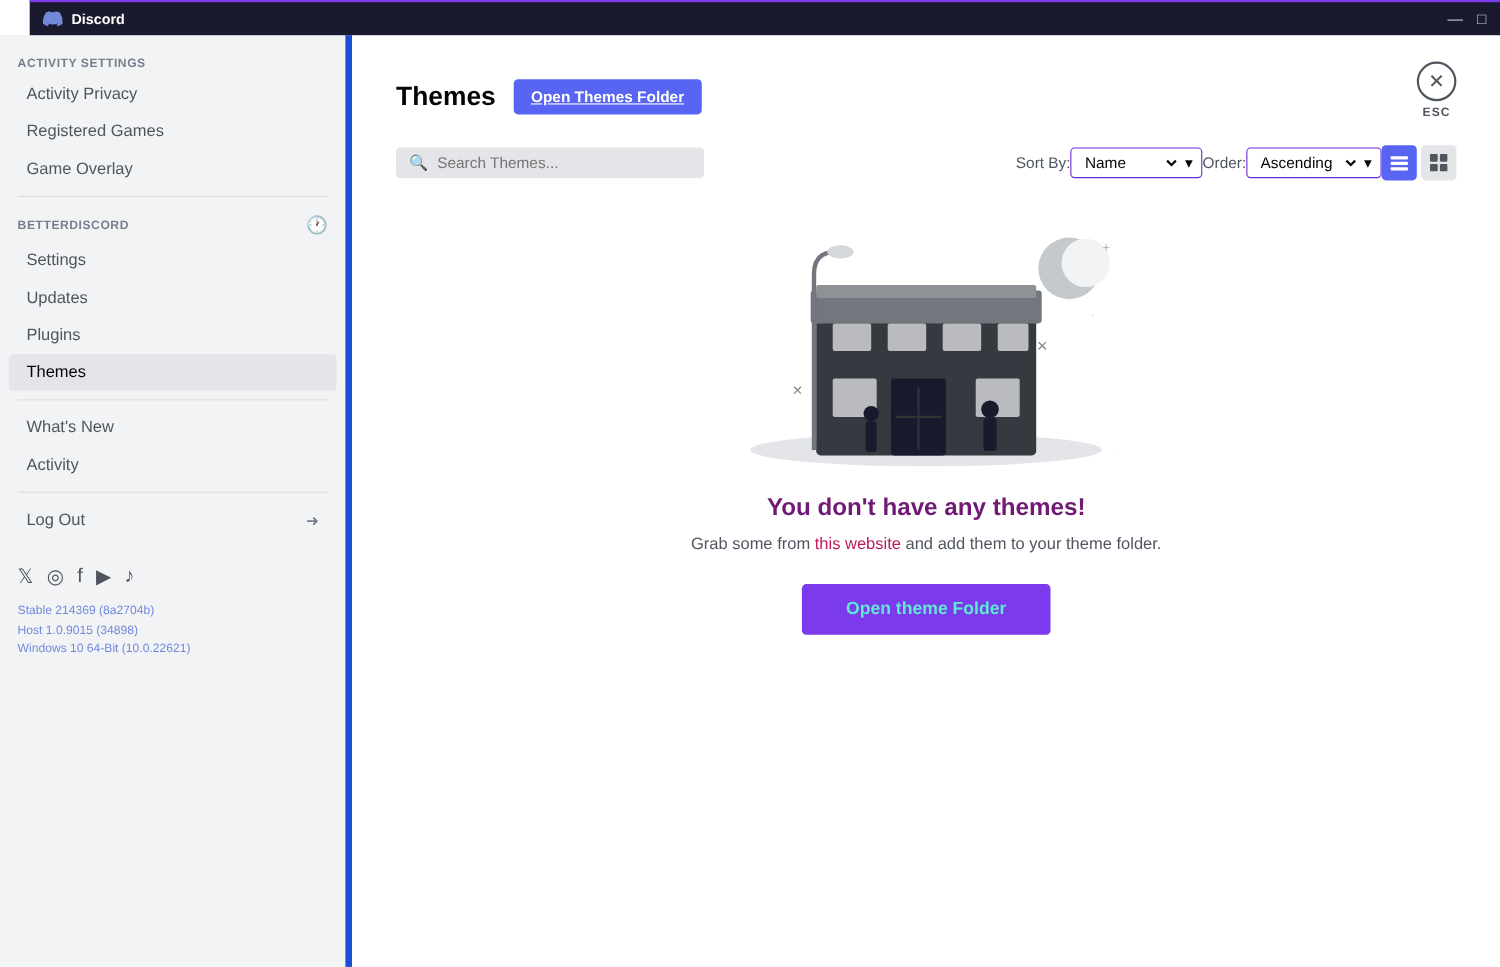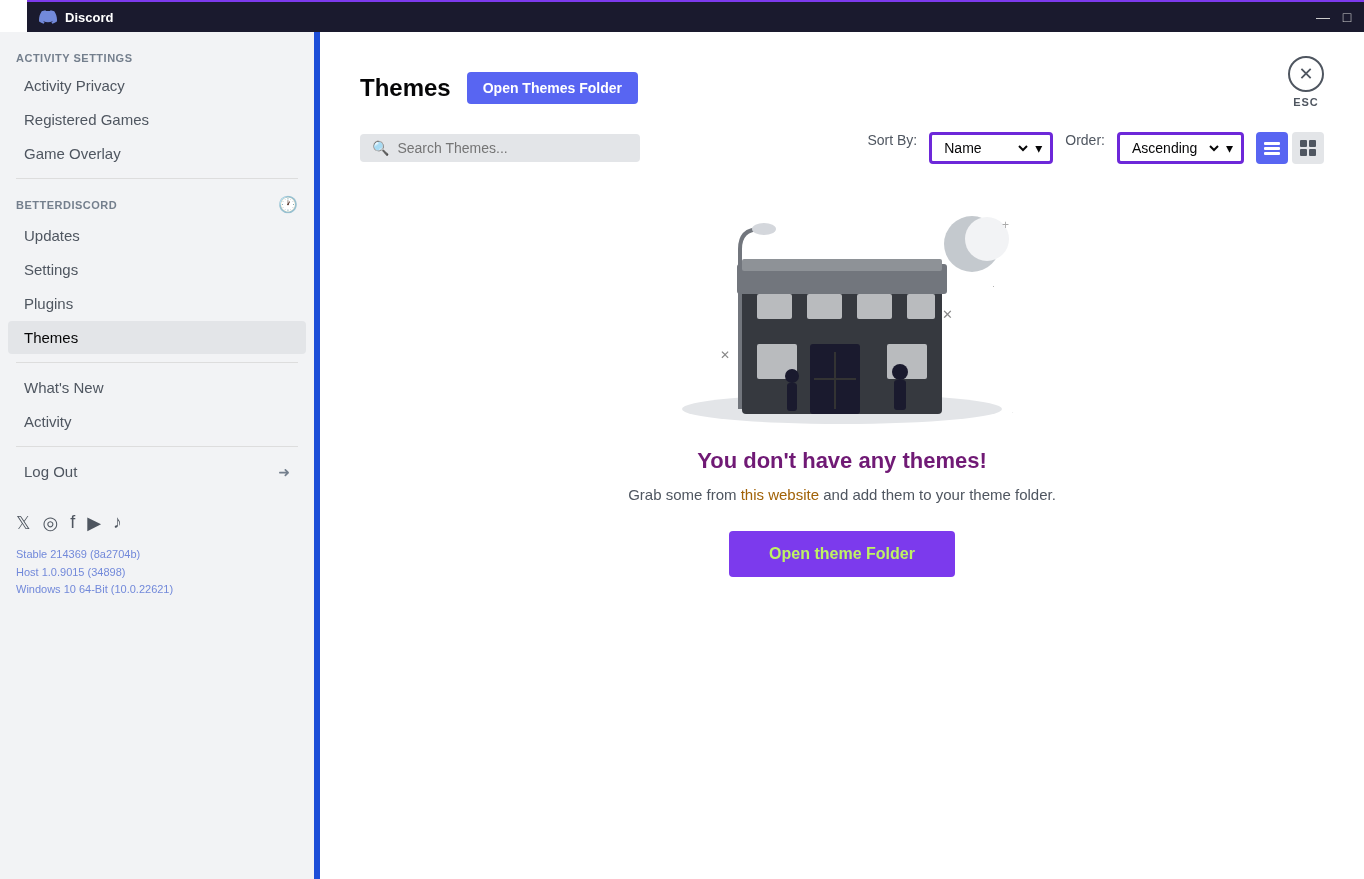--- a/index.html
+++ b/index.html
@@ -166,20 +166,21 @@
     }
     .open-folder-btn {
       background: #5865f2;
       color: #fff;
       border: none;
       padding: 8px 16px;
       border-radius: 4px;
       font-size: 14px;
       font-weight: 600;
       cursor: pointer;
+      text-decoration: underline;
     }
 
     
     .close-esc {
       position: absolute;
       top: 24px;
       right: 40px;
       display: flex;
       flex-direction: column;
       align-items: center;
@@ -226,33 +227,32 @@
       background: transparent;
       outline: none;
       font-size: 14px;
       color: #4f5660;
       width: 100%;
     }
     .search-icon { color: #72767d; font-size: 14px; }
 
     .sort-controls {
       display: flex;
-      align-items: flex-start;
-      gap: 12px;
+      align-items: center;
     }
     .sort-label {
       font-size: 14px;
       color: #4f5660;
     }
     .sort-select {
       display: flex;
       align-items: center;
       gap: 4px;
       padding: 4px 8px;
-      border: 3px solid #6d28d9;
+      border: 1px solid #6d28d9;
       border-radius: 4px;
       cursor: pointer;
       font-size: 14px;
       color: #060607;
       background: #fff;
     }
     .sort-select select {
       border: none;
       background: transparent;
       outline: none;
@@ -303,26 +303,26 @@
       color: #701a75;
       margin-bottom: 12px;
     }
     .empty-desc {
       font-size: 15px;
       color: #4f5660;
       margin-bottom: 28px;
       text-align: center;
     }
     .empty-desc a {
-      color: #a16207;
+      color: #be185d;
       text-decoration: none;
     }
     .open-theme-btn {
       background: #7c3aed;
-      color: #bef264;
+      color: #5eead4;
       border: none;
       padding: 14px 40px;
       border-radius: 4px;
       font-size: 16px;
       font-weight: 600;
       cursor: pointer;
     }
 
     
     .sidebar::-webkit-scrollbar { width: 4px; }
@@ -363,24 +363,24 @@
     </div>
 
     <div class="sidebar-divider"></div>
 
     <div class="sidebar-section-header">
       <span class="sidebar-section-label" style="padding:0;">BETTERDISCORD</span>
       <span style="color:#747f8d; font-size:16px;">🕐</span>
     </div>
 
     <div class="sidebar-item">
+      <span>Settings</span>
+    </div>
+    <div class="sidebar-item">
       <span>Updates</span>
-    </div>
-    <div class="sidebar-item">
-      <span>Settings</span>
     </div>
     <div class="sidebar-item">
       <span>Plugins</span>
     </div>
     <div class="sidebar-item active">
       <span>Themes</span>
     </div>
 
     <div class="sidebar-divider"></div>
 

